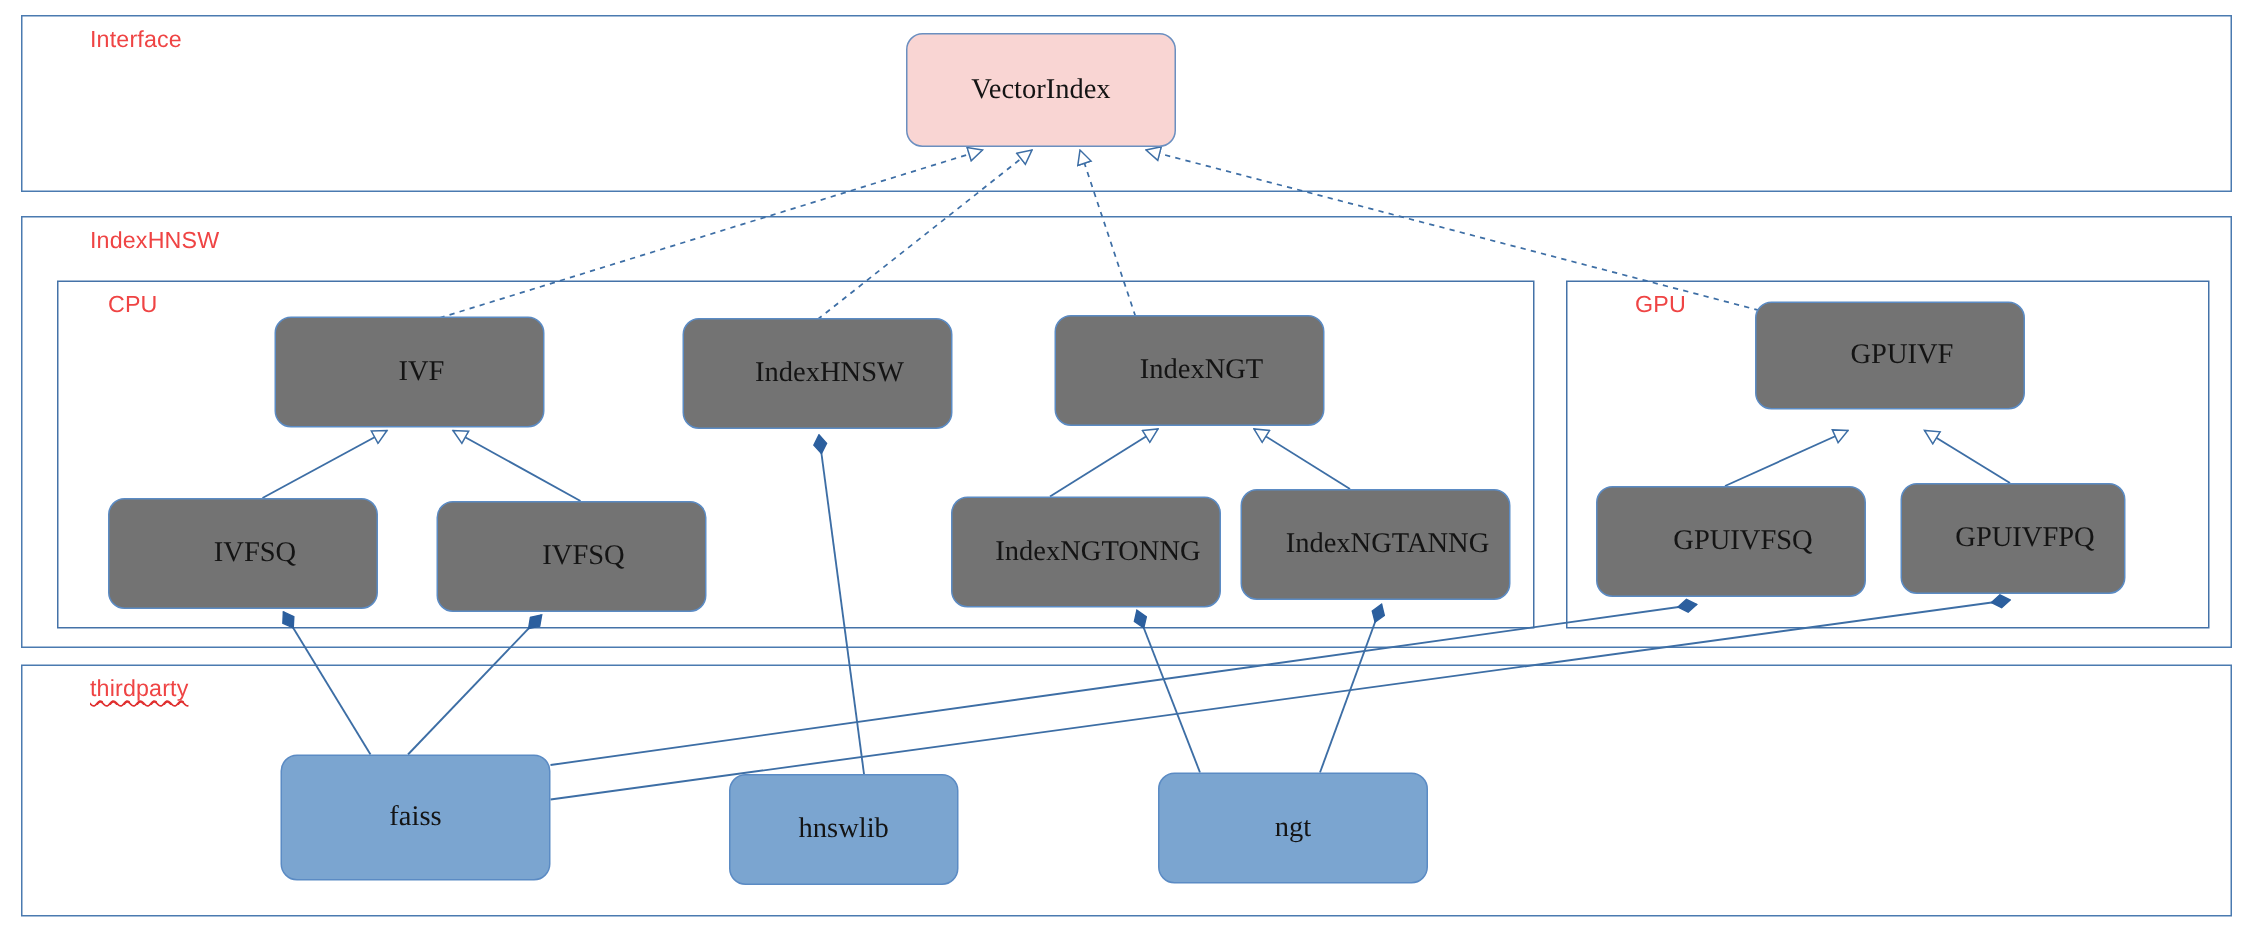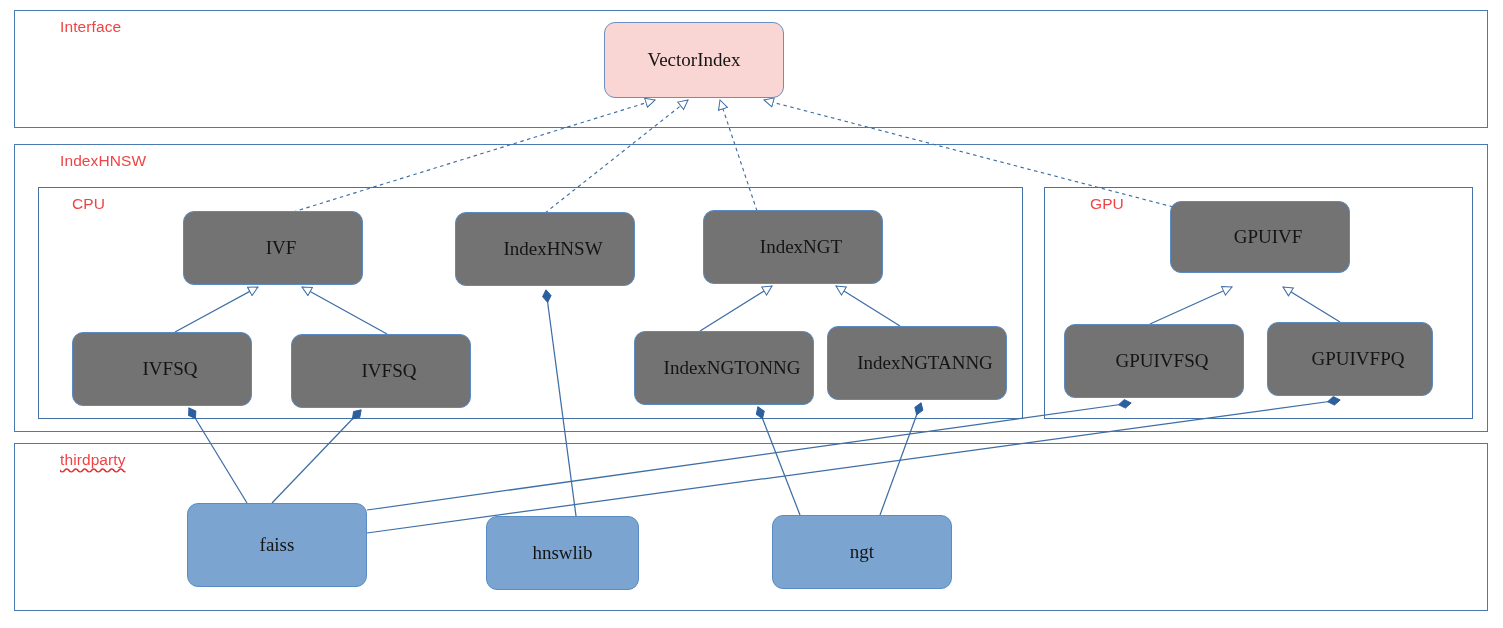--- a/index.html
+++ b/index.html
@@ -123,19 +123,19 @@
       <div class="node node-interface" style="left: 604px; top: 22px; width: 180px; height: 76px;">VectorIndex</div>
       <div class="node node-impl" style="left: 183px; top: 211px; width: 180px; height: 74px;">IVF</div>
       <div class="node node-impl" style="left: 455px; top: 212px; width: 180px; height: 74px;">IndexHNSW</div>
       <div class="node node-impl" style="left: 703px; top: 210px; width: 180px; height: 74px;">IndexNGT</div>
       <div class="node node-impl" style="left: 1170px; top: 201px; width: 180px; height: 72px; text-align: right;">GPUIVF</div>
       <div class="node node-impl" style="left: 72px; top: 332px; width: 180px; height: 74px;">IVFSQ</div>
       <div class="node node-impl" style="left: 291px; top: 334px; width: 180px; height: 74px;">IVFSQ</div>
       <div class="node node-impl" style="left: 612px; top: 331px; width: 180px; height: 74px; margin-left: 22px;">IndexNGTONNG</div>
       <div class="node node-impl" style="left: 827px; top: 326px; width: 180px; height: 74px;">IndexNGTANNG</div>
       <div class="node node-impl" style="left: 1064px; top: 324px; width: 180px; height: 74px;">GPUIVFSQ</div>
-      <div class="node node-impl" style="left: 1267px; top: 322px; width: 166px; height: 74px;">GPUIVFPQ</div>
+      <div class="node node-impl" style="left: 1267px; top: 322px; width: 150px; height: 74px;">GPUIVFPQ</div>
       <div class="node node-third" style="left: 187px; top: 503px; width: 180px; height: 84px;">faiss</div>
       <div class="node node-third" style="left: 486px; top: 516px; width: 153px; height: 74px;">hnswlib</div>
       <div class="node node-third" style="left: 772px; top: 515px; width: 180px; height: 74px;">ngt</div>
     </div>
 
 </div>
 
 </body></html>

